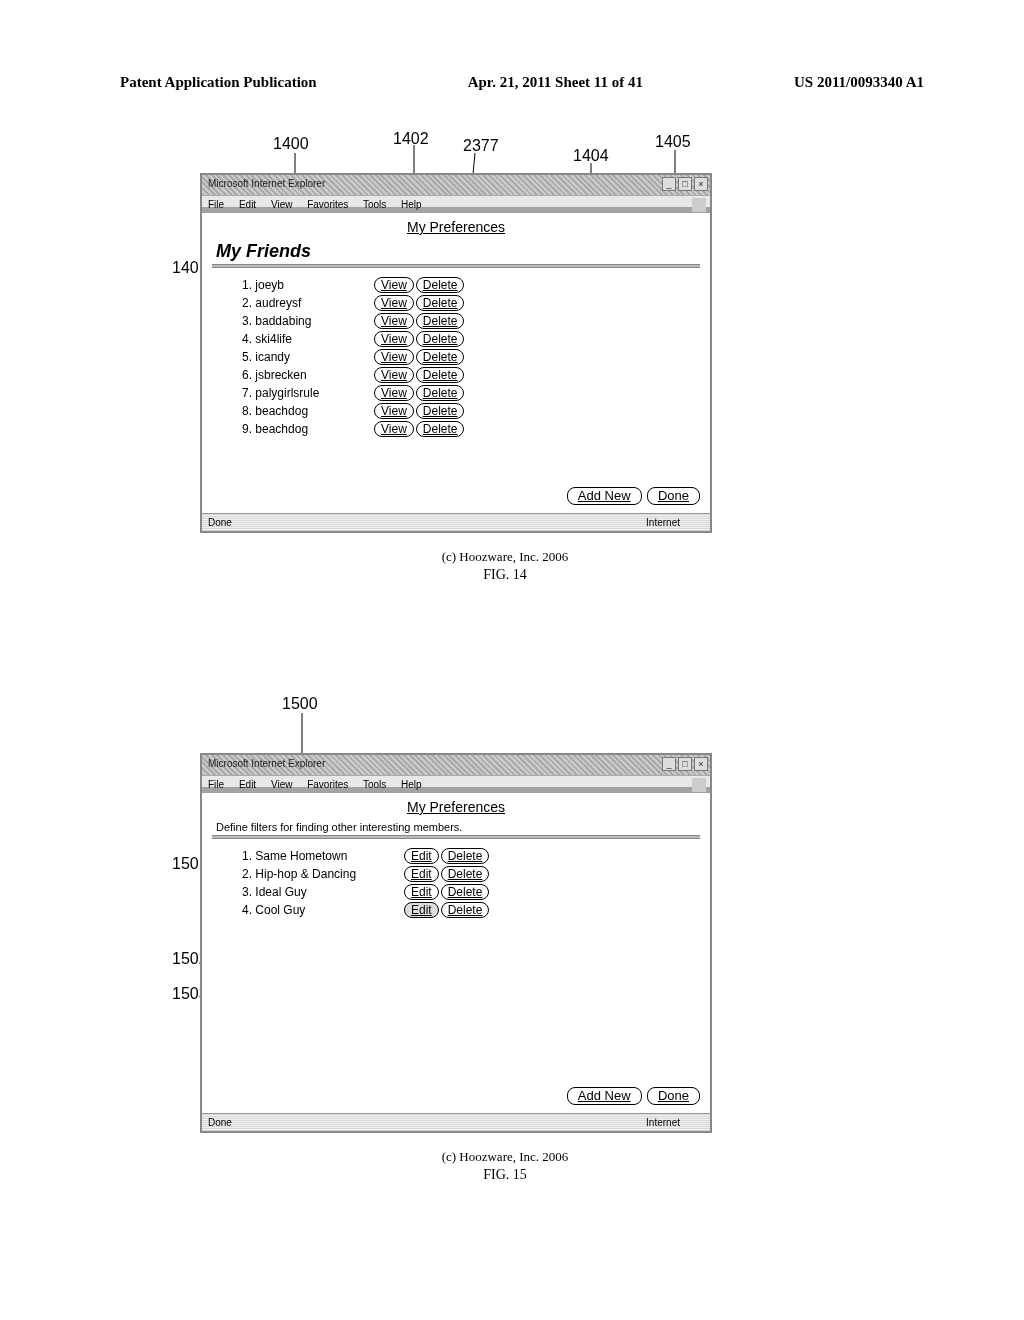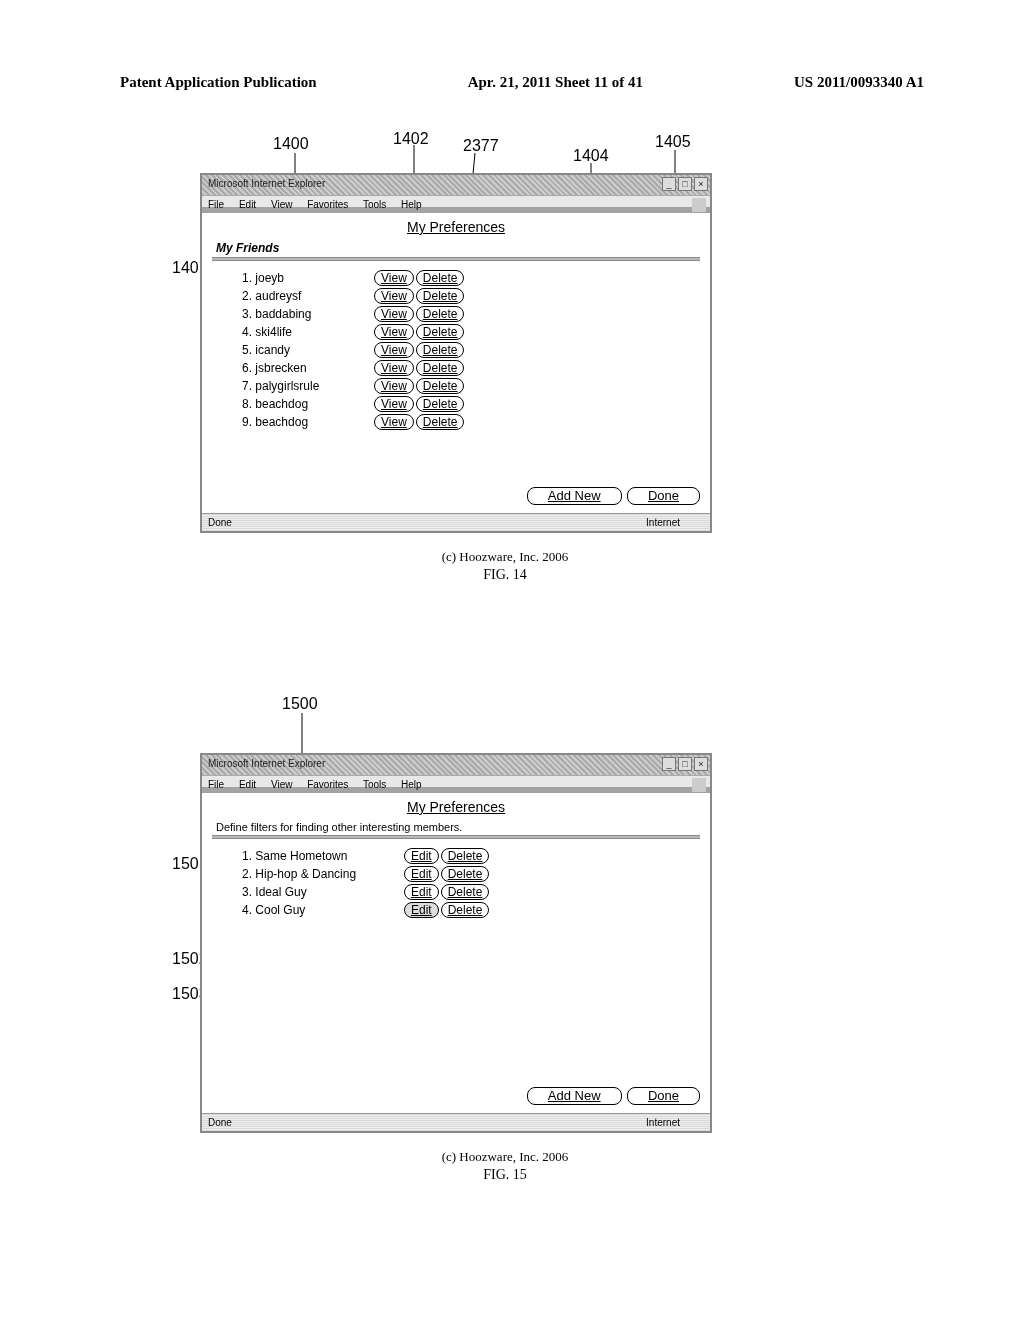--- a/index.html
+++ b/index.html
@@ -10,30 +10,30 @@
   .window { position: relative; width: 512px; margin-left: 80px; font-family: Arial, sans-serif; border: 2px solid #888; }
   .titlebar { height: 20px; background: repeating-linear-gradient(45deg,#aaa 0 2px,#ccc 2px 4px); position: relative; font-size: 10px; color: #222; }
   .titlebar-text { position: absolute; left: 6px; top: 3px; }
   .title-ctrls { position: absolute; right: 2px; top: 2px; display: flex; gap: 2px; }
   .title-ctrls span { display: inline-block; width: 14px; height: 14px; background: #ddd; border: 1px solid #777; font-size: 9px; text-align: center; line-height: 12px; }
   .menubar { height: 18px; background: #e8e8e8; border-top: 1px solid #aaa; border-bottom: 6px solid #a3a3a3; font-size: 10px; padding-left: 6px; position: relative; }
   .menubar span { margin-right: 12px; line-height: 18px; }
   .menubar-throbber { position: absolute; right: 4px; top: 2px; width: 14px; height: 14px; background: #ccc; }
   .content { background: #fff; padding: 6px 10px 40px 10px; min-height: 220px; position: relative; font-size: 12px; }
   .heading { text-align: center; font-size: 14px; text-decoration: underline; margin-bottom: 6px; }
-  .section-title { font-style: italic; font-weight: bold; font-size: 12px; margin-left: 4px; }
+  .section-title { font-style: italic; font-weight: bold; font-size: 18px; margin-left: 4px; }
   .subdesc { font-size: 11px; margin-left: 4px; margin-bottom: 2px; }
   .hr { height: 4px; background: #bbb; border-top: 1px solid #888; border-bottom: 1px solid #888; margin: 2px 0 8px 0; }
   .list { margin-left: 30px; }
   .row { display: flex; align-items: center; height: 18px; }
   .row-label { width: 130px; font-size: 12px; }
   .btn { display: inline-block; border: 1px solid #000; border-radius: 8px; padding: 0 6px; height: 16px; line-height: 14px; text-decoration: underline; font-size: 12px; margin-left: 2px; cursor: pointer; }
   .btn-sel { background: #ddd; }
   .bottom-btns { position: absolute; right: 10px; bottom: 8px; }
-  .bottom-btns .btn { height: 18px; line-height: 16px; font-size: 13px; padding: 0 20px; }
+  .bottom-btns .btn { height: 18px; line-height: 16px; font-size: 13px; padding: 0 10px; }
   .statusbar { height: 18px; background: repeating-linear-gradient(0deg,#d8d8d8 0 1px,#f0f0f0 1px 2px); border-top: 1px solid #999; font-size: 10px; position: relative; }
   .statusbar .sl { position: absolute; left: 6px; top: 3px; }
   .statusbar .sr { position: absolute; right: 30px; top: 3px; }
   .caption { text-align: center; font-size: 13px; margin-top: 4px; }
   .figlabel { text-align: center; font-size: 14px; margin-top: 2px; }
   
   .callouts-svg { position: absolute; top: 0; left: 0; pointer-events: none; }
   .callout-label { position: absolute; font-size: 16px; font-family: Arial, sans-serif; }
 </style>
 </head>

